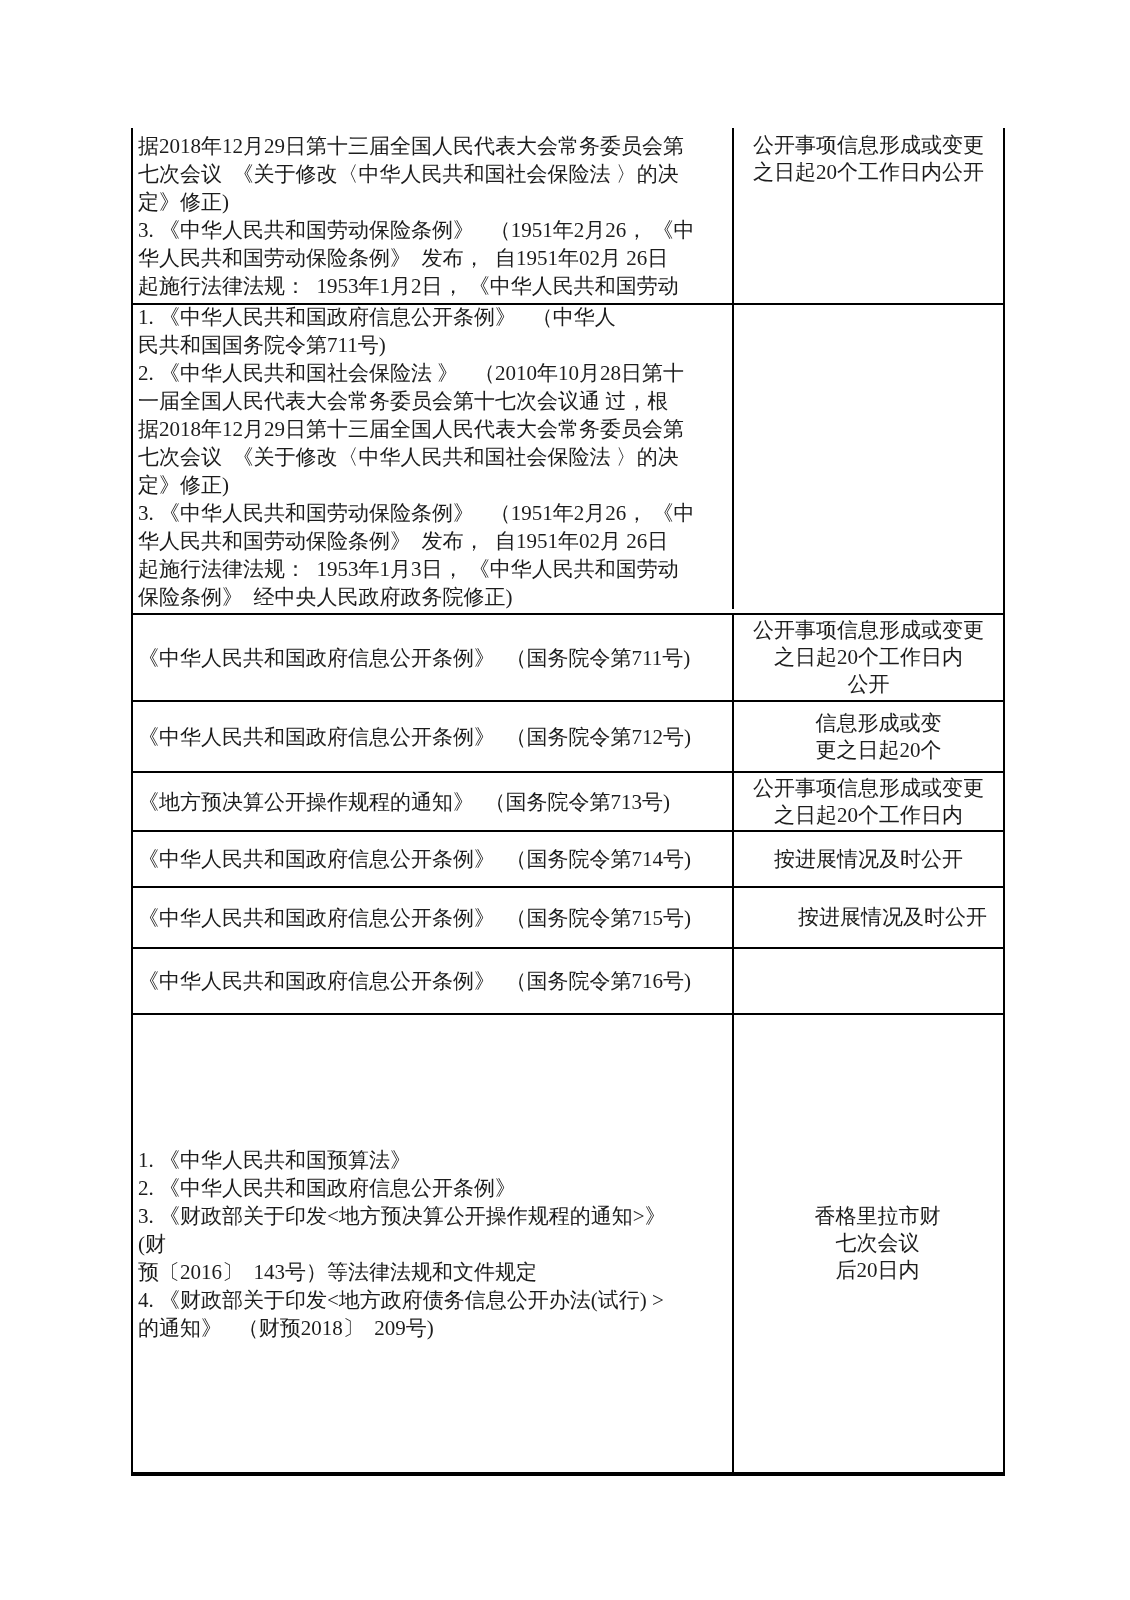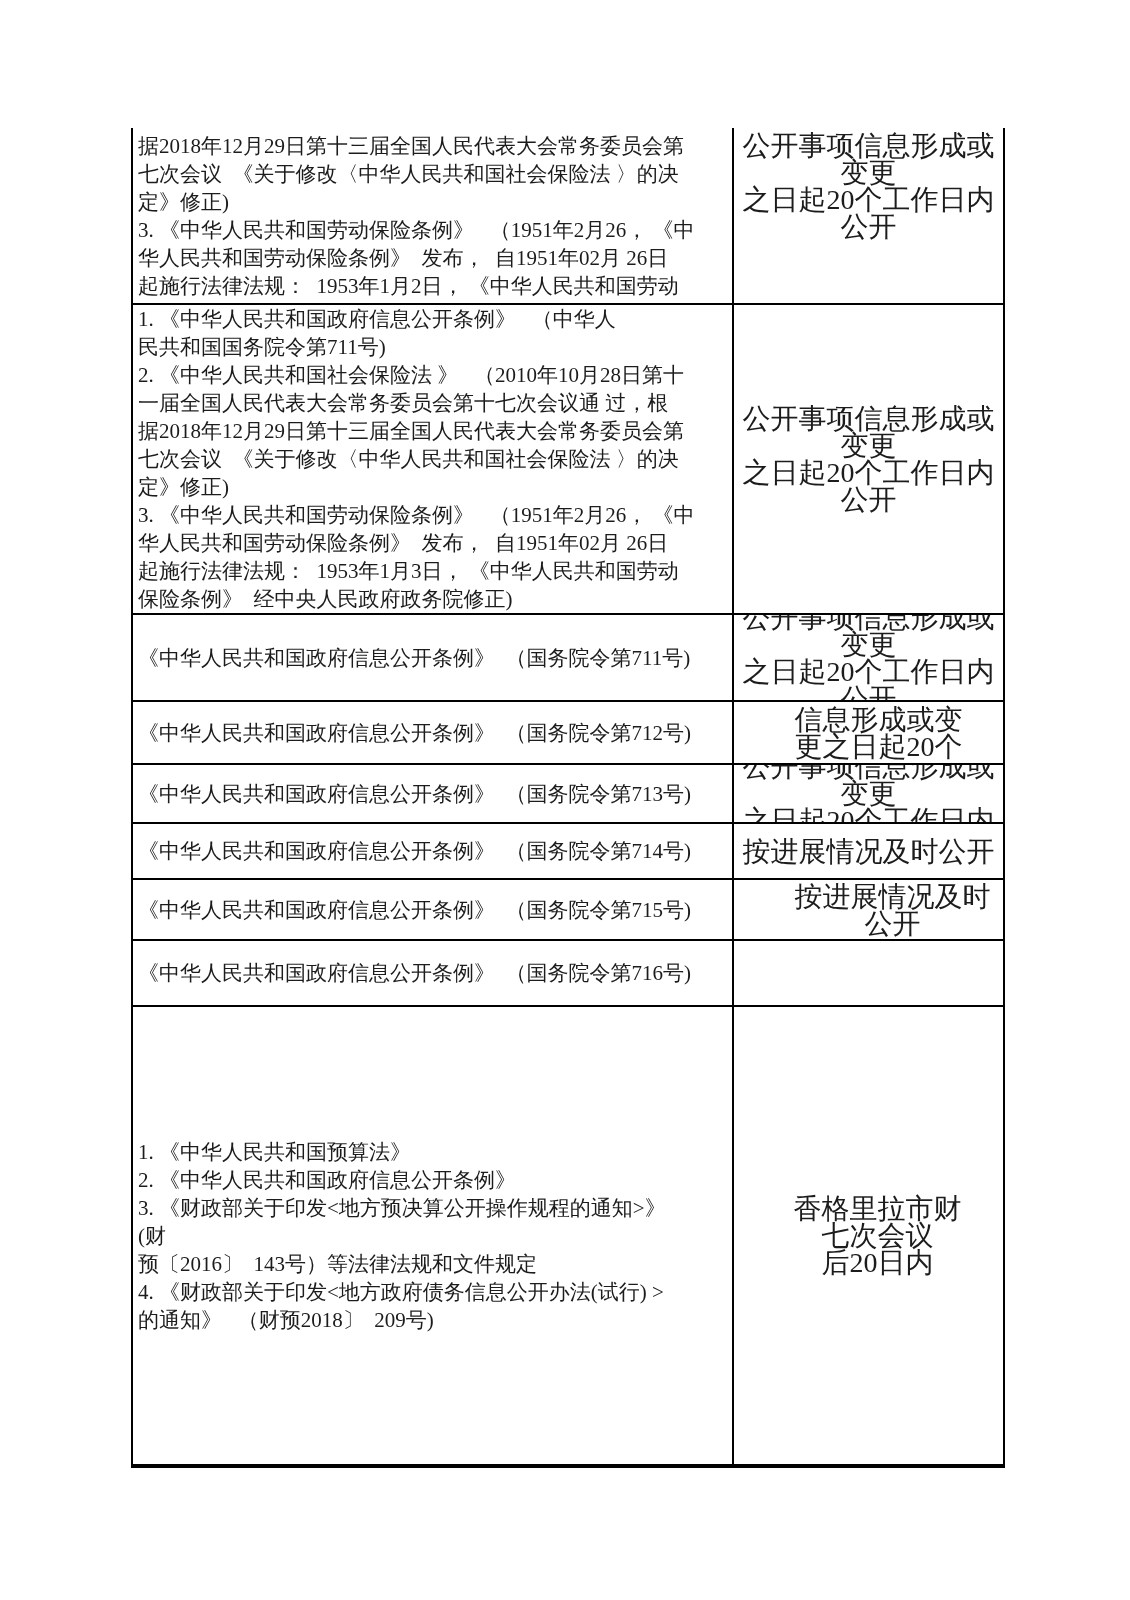--- a/index.html
+++ b/index.html
@@ -30,33 +30,33 @@
     font-size: 21px;
     line-height: 28px;
     padding: 2px 4px 2px 5px;
     display: flex;
     flex-direction: column;
     justify-content: center;
     text-align: left;
   }
   .cell.right {
     flex: 1;
-    font-size: 28px;
+    font-size: 21px;
     line-height: 27px;
     padding: 2px 3px;
     display: flex;
     flex-direction: column;
     justify-content: center;
     text-align: center;
   }
   
   .r1 { height: 175px; }
-  .r2 { height: 310px; }
+  .r2 { height: 310px; flex-direction: column; }
   .r3 { height: 87px; }
-  .r4 { height: 63px; gap: 20px; }
+  .r4 { height: 71px; gap: 20px; }
   .r5 { height: 59px; }
   .r6 { height: 56px; }
   .r7 { height: 61px; gap: 48px; }
   .r8 { height: 66px; }
   .r9 { height: 459px; gap: 18px; }
   
   .r1 .cell.left { justify-content: flex-start; padding-top: 4px; }
   .r1 .cell.right { justify-content: flex-start; padding-top: 4px; }
 </style>
 </head>
@@ -99,21 +99,21 @@
 公开</div>
     </div>
 
     <div class="row r4">
       <div class="cell left">《中华人民共和国政府信息公开条例》  （国务院令第712号)</div>
       <div class="cell right">信息形成或变
 更之日起20个</div>
     </div>
 
     <div class="row r5">
-      <div class="cell left">《中华人民共和国政府信息公开条例》  （国务院令第713号)</div>
+      <div class="cell left">《地方预决算公开操作规程的通知》  （国务院令第713号)</div>
       <div class="cell right">公开事项信息形成或变更
 之日起20个工作日内</div>
     </div>
 
     <div class="row r6">
       <div class="cell left">《中华人民共和国政府信息公开条例》  （国务院令第714号)</div>
       <div class="cell right">按进展情况及时公开</div>
     </div>
 
     <div class="row r7">

